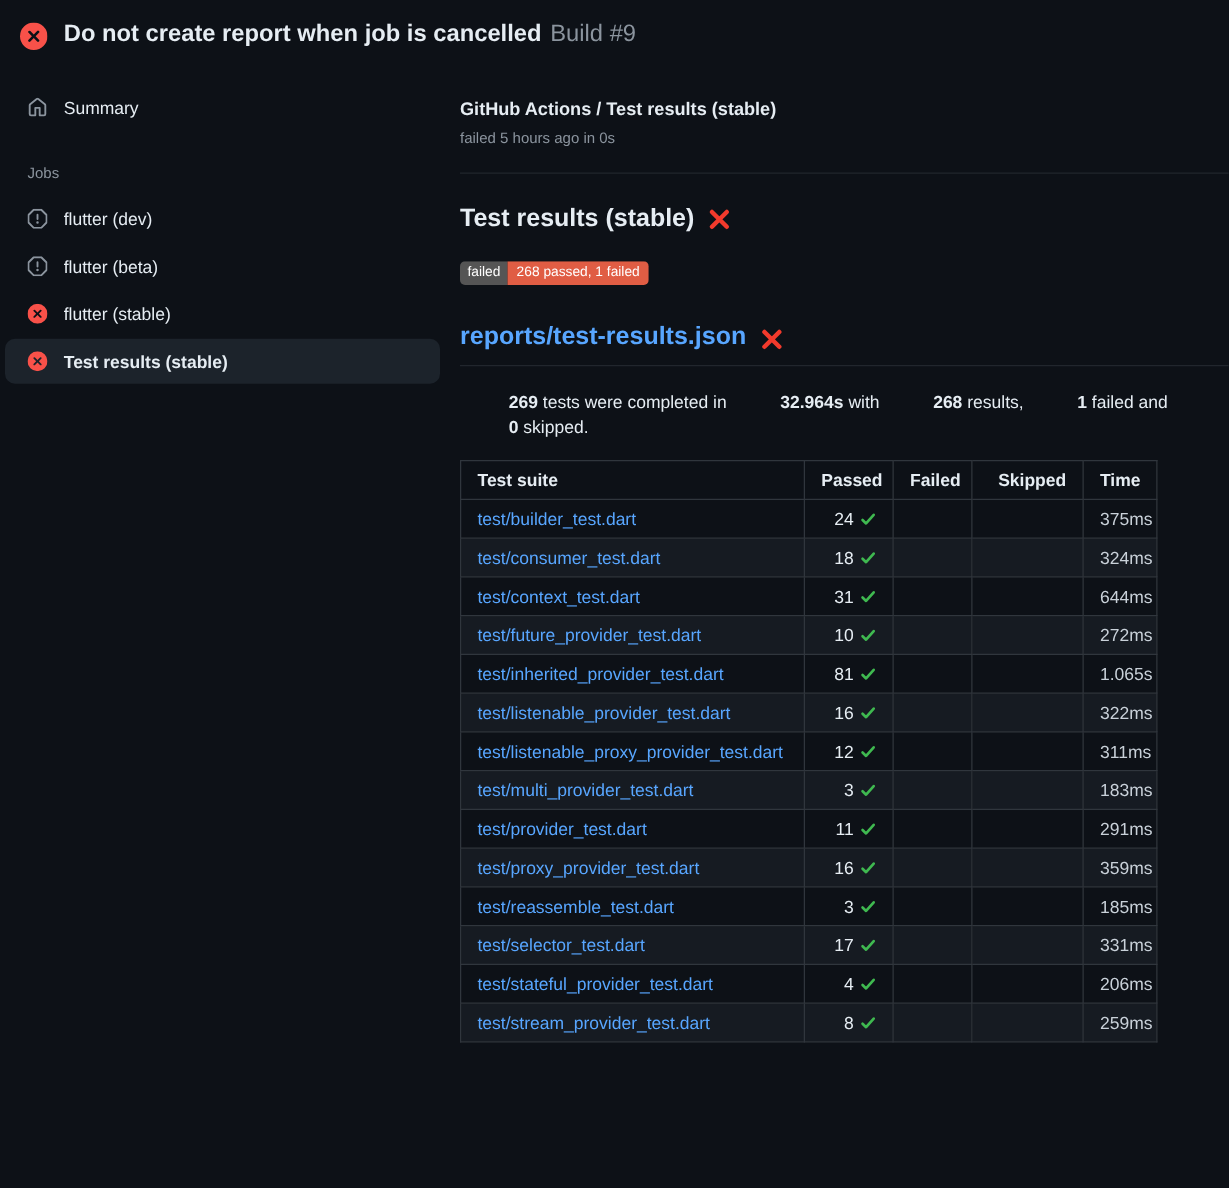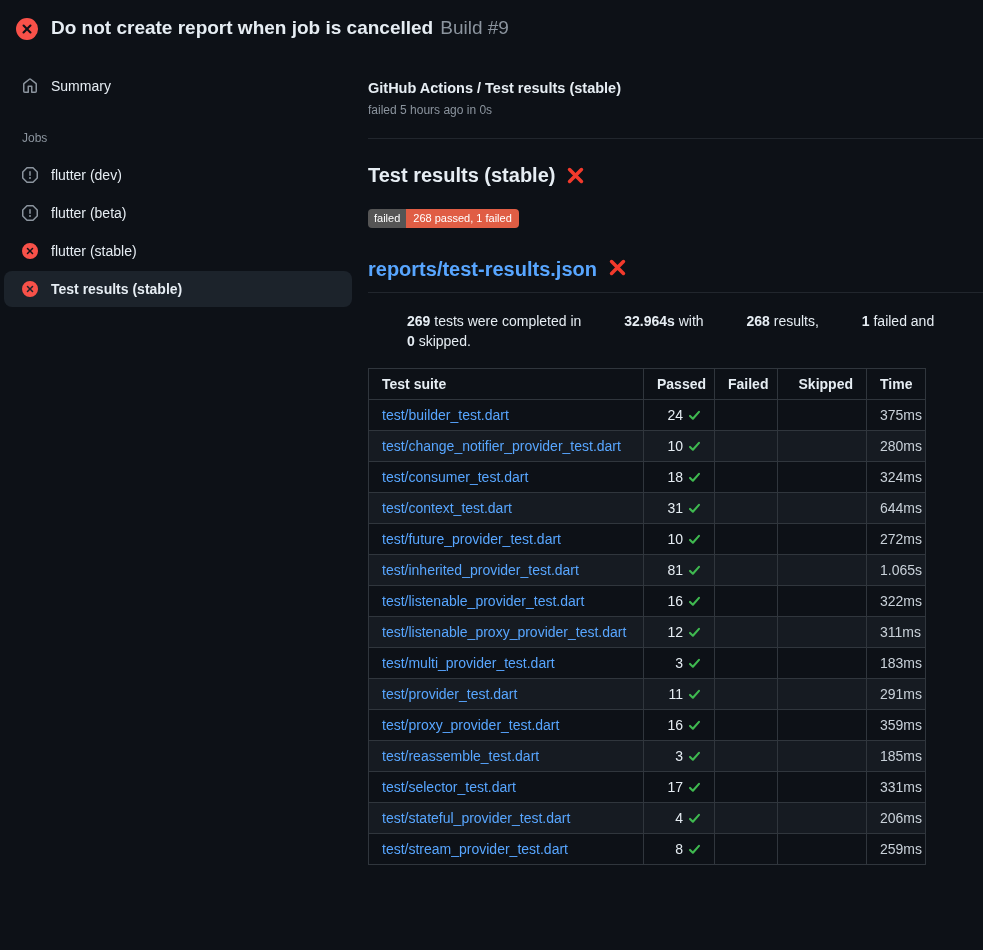--- a/index.html
+++ b/index.html
@@ -46,21 +46,21 @@
   main{flex:1 1 auto;padding:40px 0 0 0;min-width:0;}
   .breadcrumb{font-weight:700;font-size:14.5px;}
   .status-line{color:var(--muted);font-size:12px;margin-top:7px;}
   .divider{border:0;border-top:1px solid var(--border-soft);margin:21px 0 0;}
   .section-title{display:flex;align-items:center;gap:11px;font-size:20px;font-weight:700;margin:25px 0 0;}
   .fail-x{display:flex;flex:0 0 auto;}
   .badge{display:inline-flex;margin-top:22px;border-radius:4px;overflow:hidden;font-size:11px;line-height:1;color:#ffffff;}
   .badge .lbl{background:var(--badge-label);padding:4px 6px;}
   .badge .val{background:var(--badge-value);padding:4px 7px;}
   .report-title{
-    display:flex;align-items:flex-start;gap:11px;
+    display:flex;align-items:flex-end;gap:11px;
     font-size:20px;font-weight:700;margin:30px 0 0;
     padding-bottom:11px;border-bottom:1px solid var(--border-soft);
   }
   .report-title a{color:var(--link);text-decoration:none;cursor:pointer;}
   .summary-line{margin:19px 0 0;font-size:14px;color:var(--text);line-height:1.4;}
   .summary-line .b{font-weight:700;margin-left:39px;}
   
   table{border-collapse:collapse;table-layout:fixed;margin-top:17px;font-size:14px;width:557px;}
   th,td{border:1px solid var(--border);padding:7px 13px;overflow:hidden;white-space:nowrap;}
   th{font-weight:700;text-align:right;color:var(--text);}
@@ -188,34 +188,20 @@
                   <svg width="13" height="13" viewBox="0 0 16 16">
                     <path d="M2.5 8.6 L6 12 L13.5 3.5" stroke="#3fb950" stroke-width="2.6" fill="none" stroke-linecap="round" stroke-linejoin="round"></path>
                   </svg>
                 </span>
               </span></td>
             <td></td>
             <td></td>
             <td>375ms</td>
           </tr>
           <tr>
-            <td><a href="#">test/change_notifier_provider_test.dart</a></td>
-            <td><span class="num-cell">
-                <span>10</span>
-                <span class="mark">
-                  <svg width="13" height="13" viewBox="0 0 16 16">
-                    <path d="M2.5 8.6 L6 12 L13.5 3.5" stroke="#3fb950" stroke-width="2.6" fill="none" stroke-linecap="round" stroke-linejoin="round"></path>
-                  </svg>
-                </span>
-              </span></td>
-            <td></td>
-            <td></td>
-            <td>280ms</td>
-          </tr>
-          <tr>
             <td><a href="#">test/consumer_test.dart</a></td>
             <td><span class="num-cell">
                 <span>18</span>
                 <span class="mark">
                   <svg width="13" height="13" viewBox="0 0 16 16">
                     <path d="M2.5 8.6 L6 12 L13.5 3.5" stroke="#3fb950" stroke-width="2.6" fill="none" stroke-linecap="round" stroke-linejoin="round"></path>
                   </svg>
                 </span>
               </span></td>
             <td></td>

